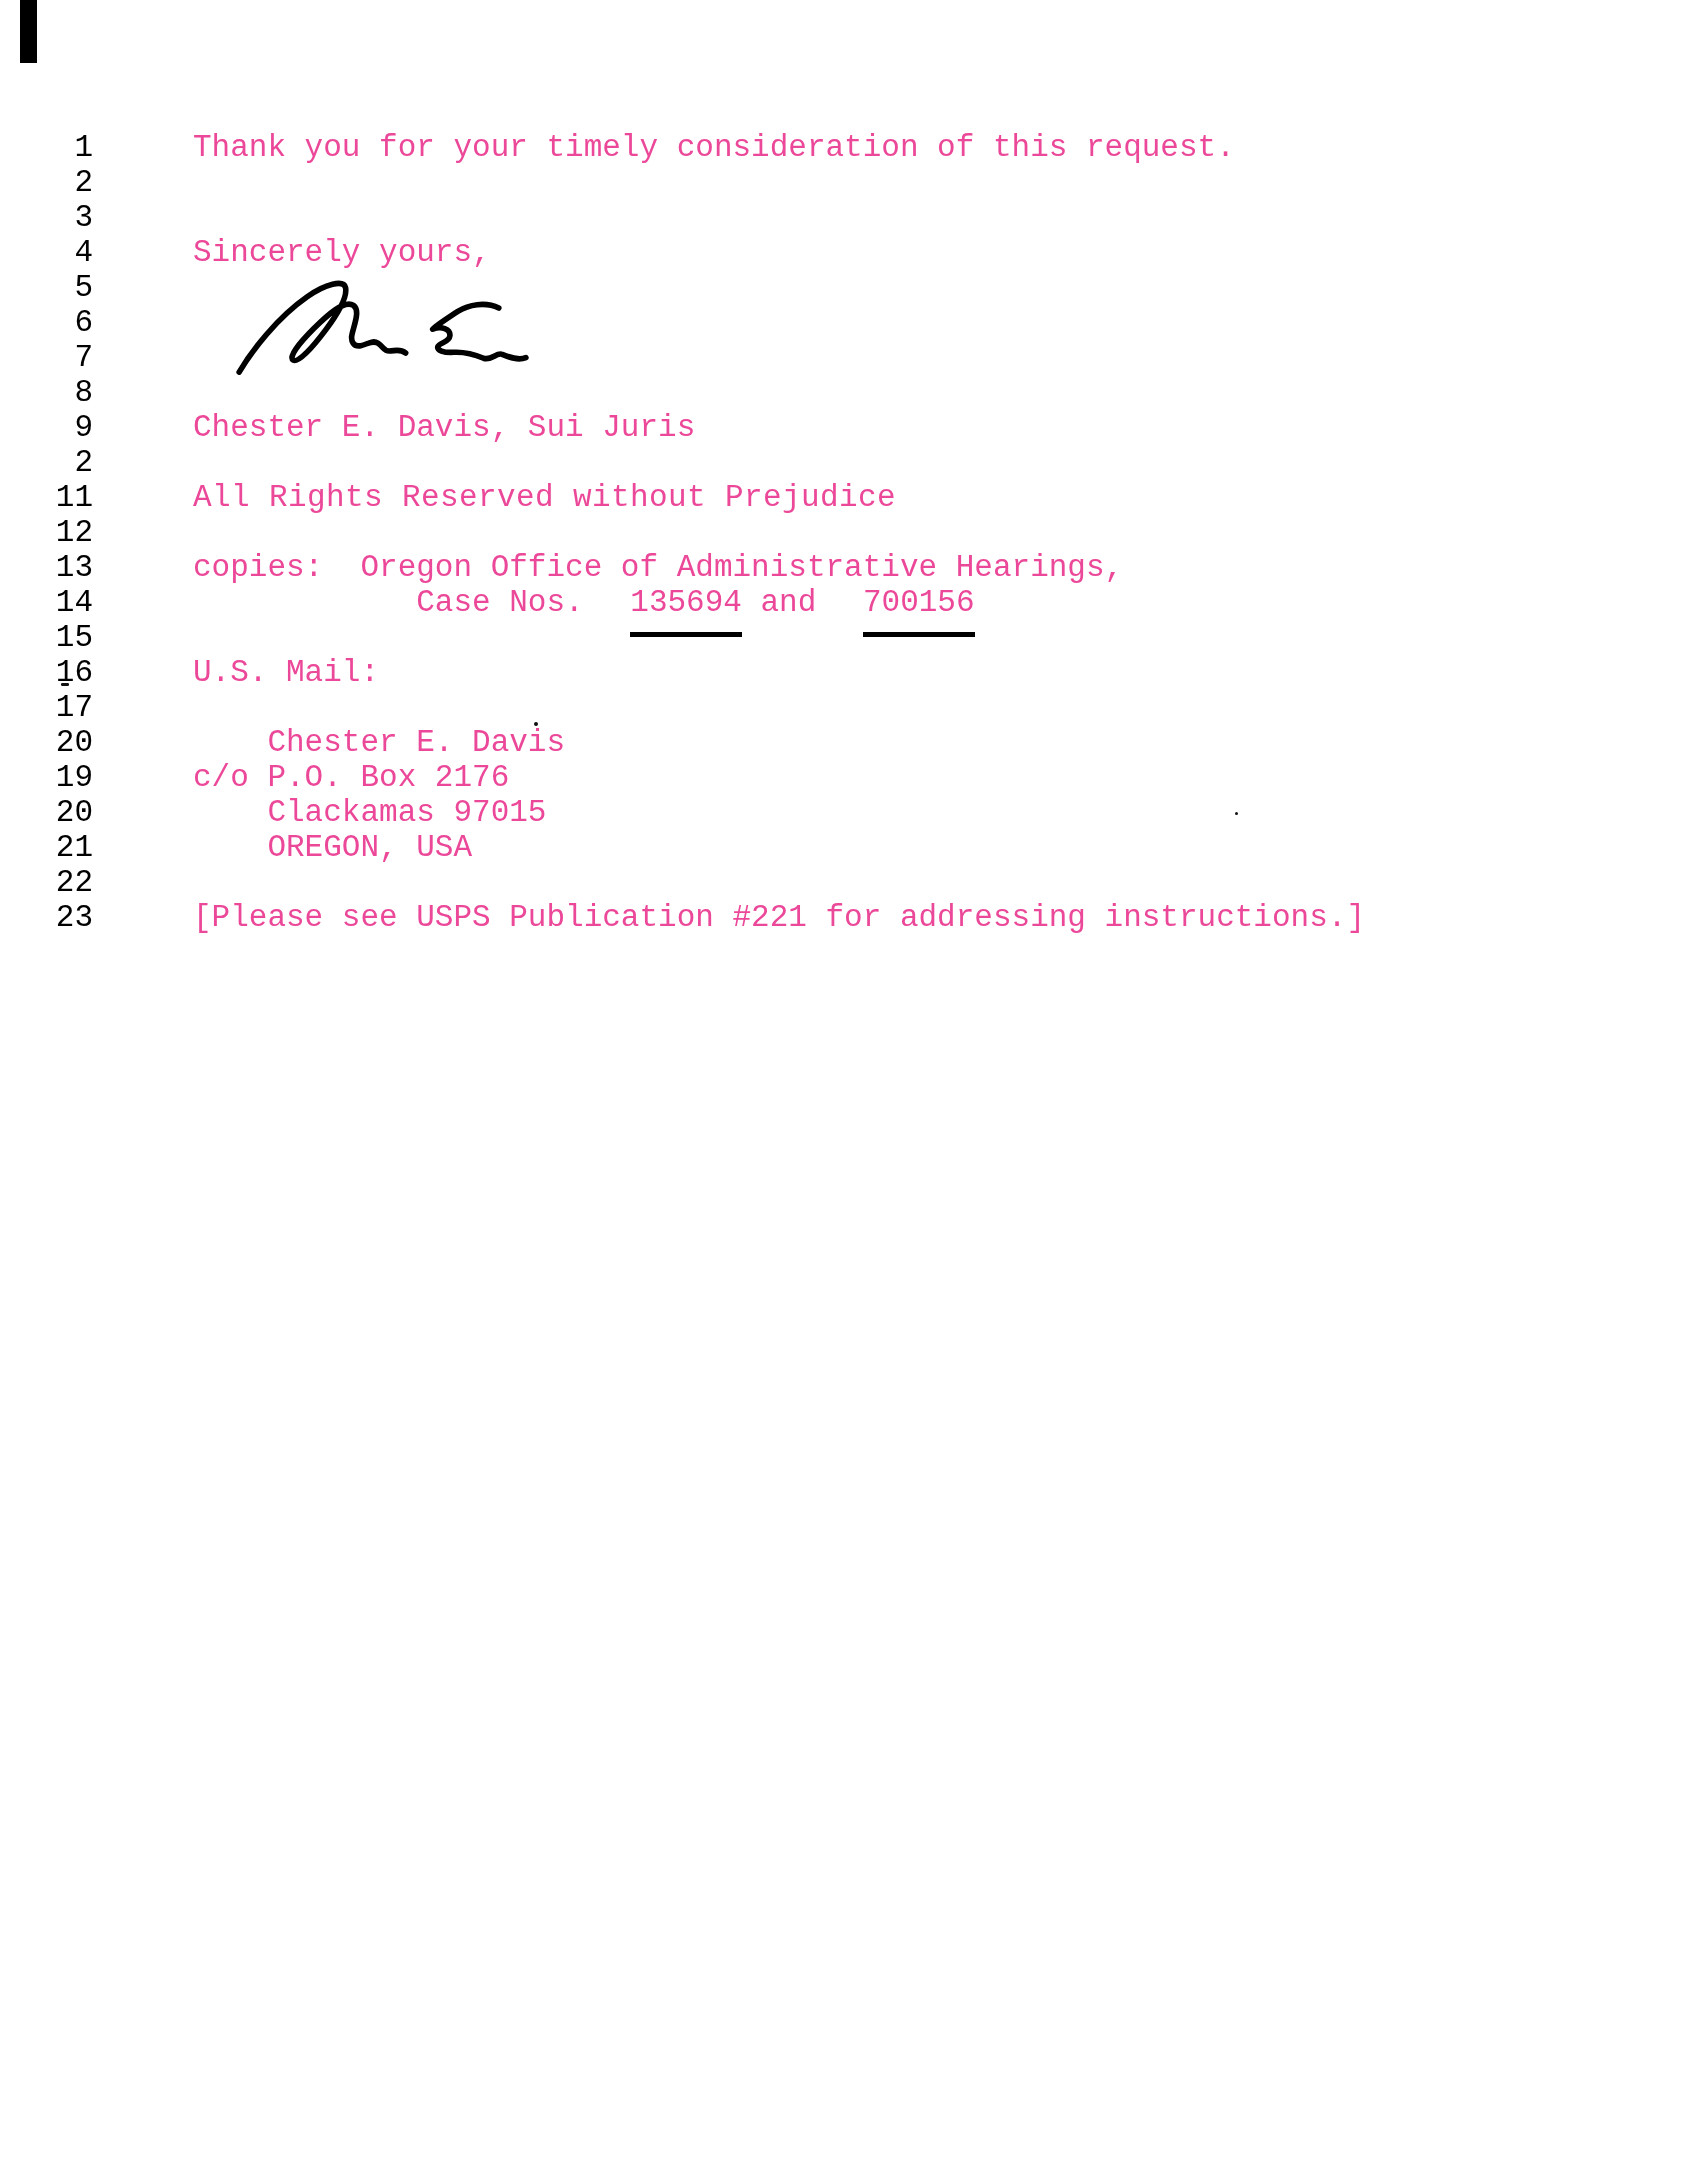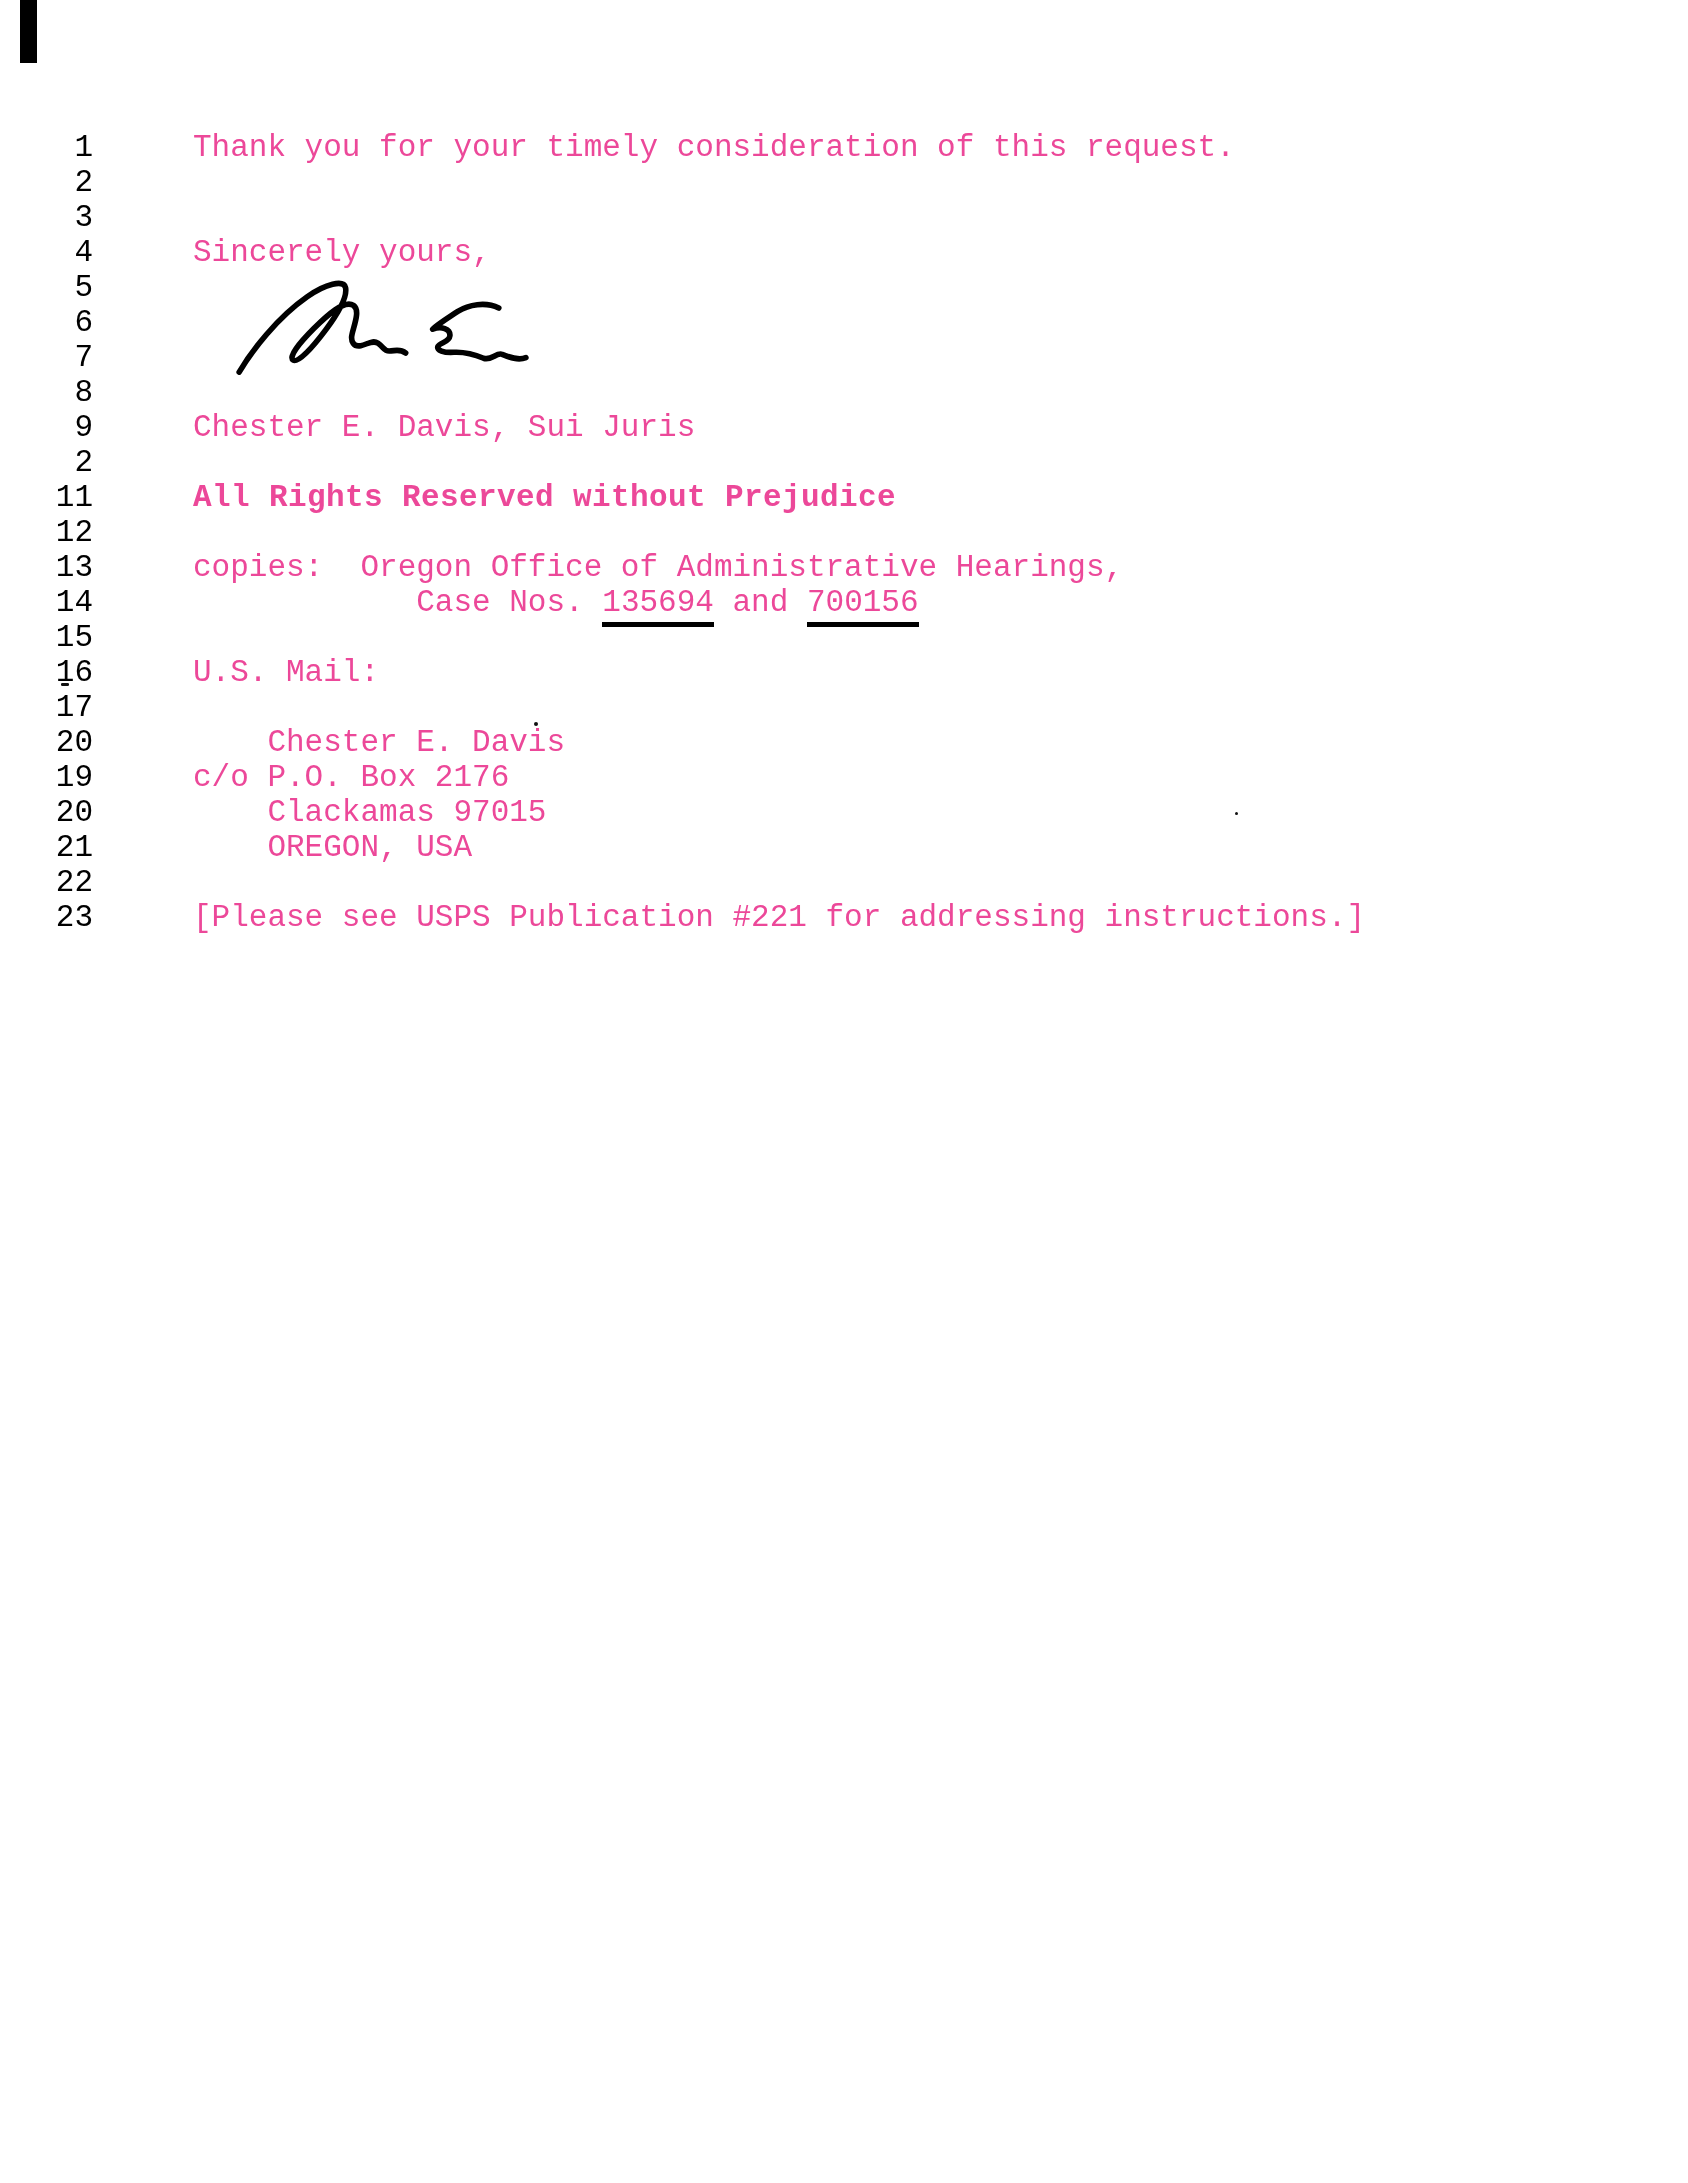--- a/index.html
+++ b/index.html
@@ -22,25 +22,26 @@
     text-align: right;
     font-size: 31px; line-height: 35px;
     color: #000;
   }
   .text-col {
     position: absolute; left: 193px; top: 130px;
     font-size: 31px; line-height: 35px;
     white-space: pre; color: #ec4899;
   }
   .row { height: 35px; white-space: pre; }
-  .seg-bold   { font-weight: 700; letter-spacing: 0.4px; text-align: right; }
+  .seg-bold   { font-weight: 400; letter-spacing: 0.4px; text-align: right; }
   .seg-italic { }
   .seg-underline {
     border-bottom: 5.3px solid #000;
-    padding-bottom: 2px;
+    padding-bottom: 12px;
+    margin-left: 28px;
   }
   .signature {
     position: absolute; left: 233px; top: 277px;
     width: 303px; height: 109px;
   }
   .signature path {
     fill: none; stroke: #000;
     stroke-width: 8.5; stroke-linecap: round; stroke-linejoin: round;
   }
   .speckle {

